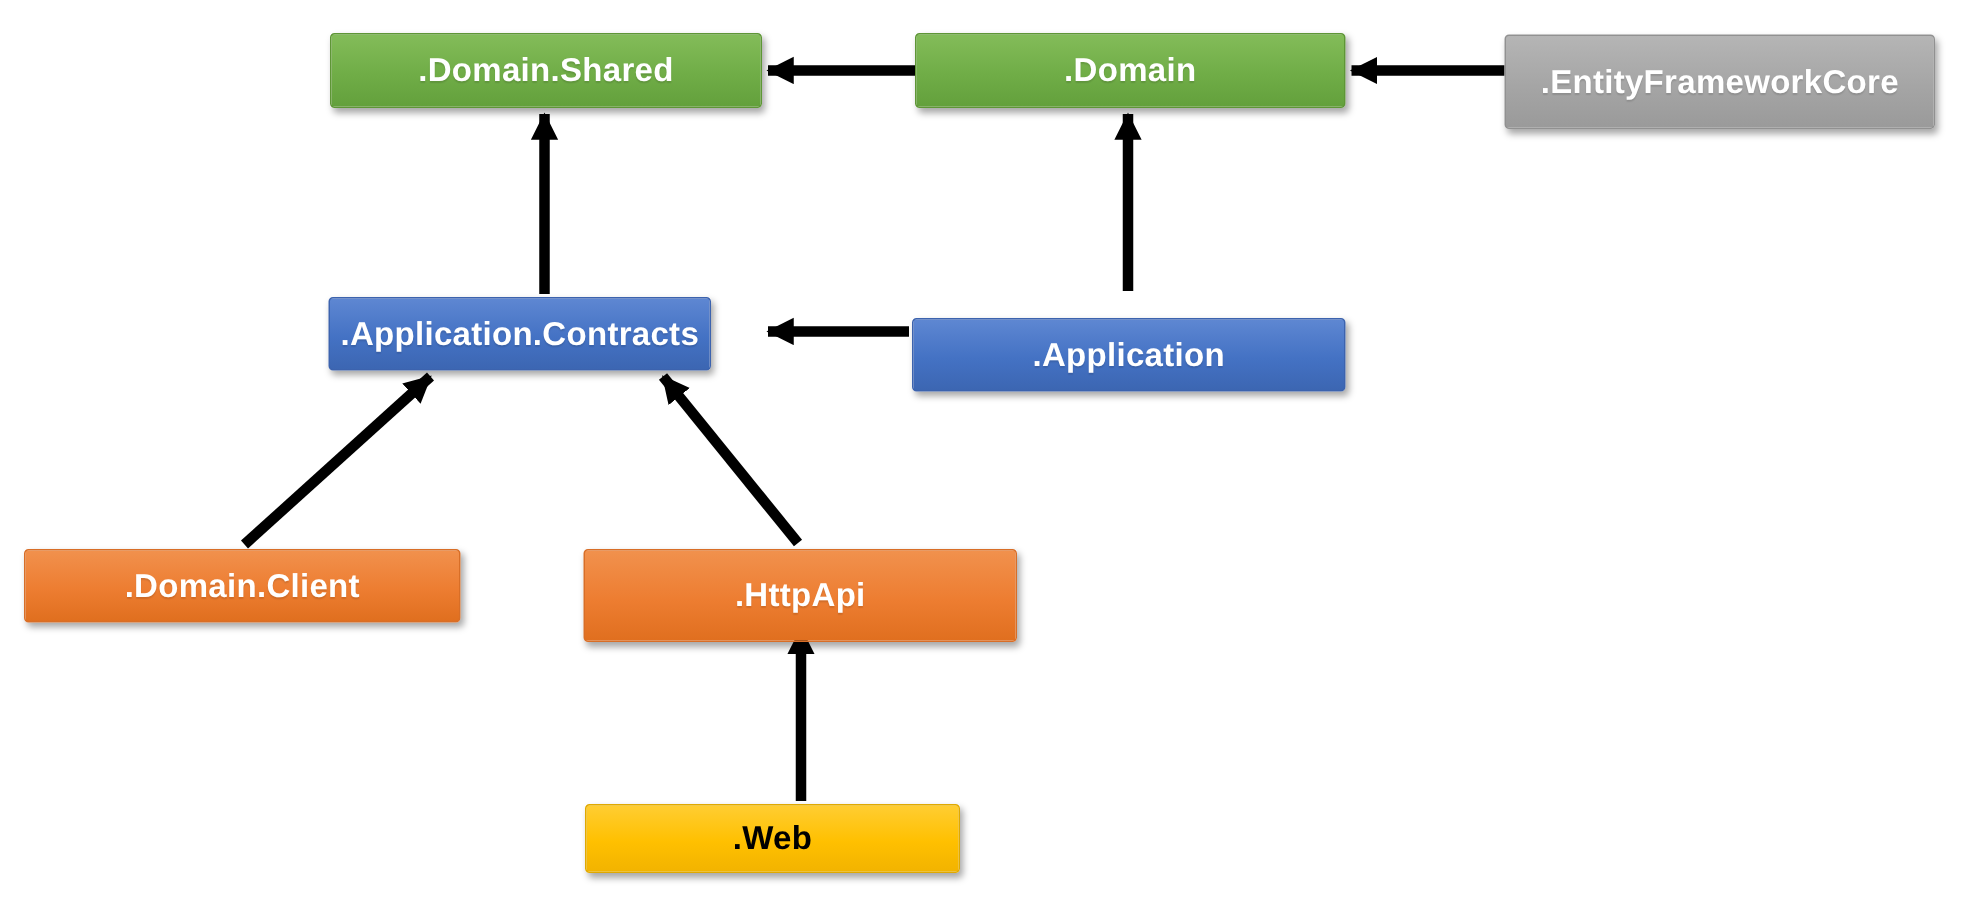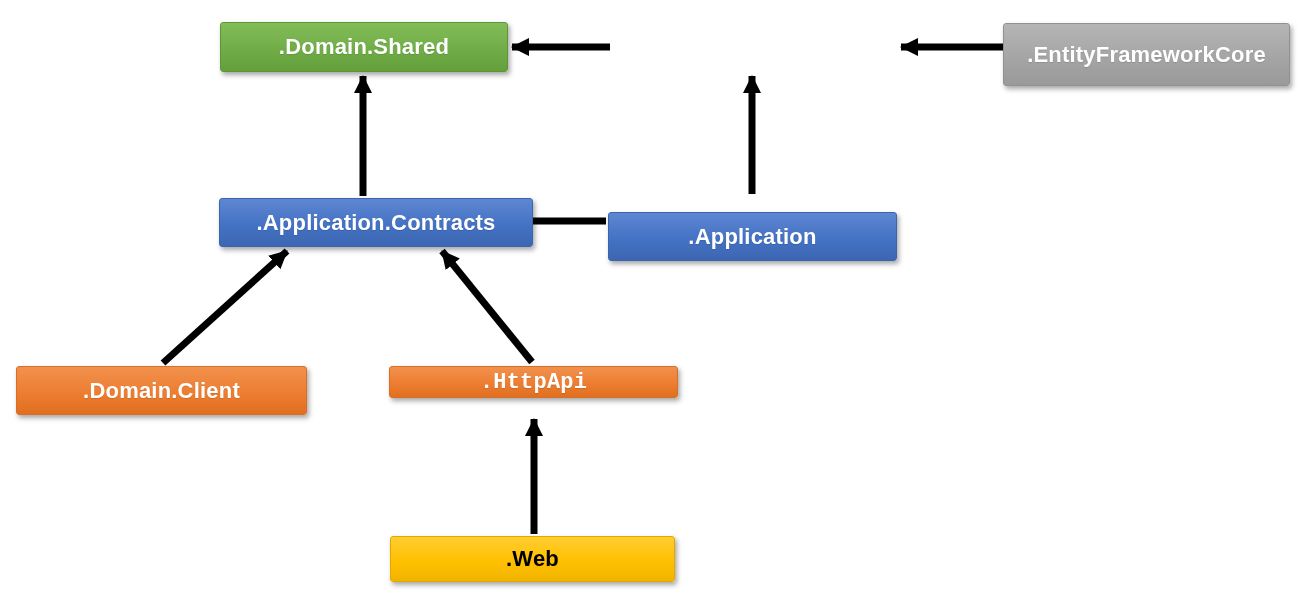--- a/index.html
+++ b/index.html
@@ -55,31 +55,34 @@
       <line x1="363" y1="196" x2="363" y2="76" stroke="#000000" stroke-width="7" marker-end="url(#ah)"></line>
       <line x1="752" y1="194" x2="752" y2="76" stroke="#000000" stroke-width="7" marker-end="url(#ah)"></line>
       <line x1="606" y1="221" x2="512" y2="221" stroke="#000000" stroke-width="7" marker-end="url(#ah)"></line>
       <line x1="163" y1="363" x2="287" y2="251" stroke="#000000" stroke-width="7" marker-end="url(#ah)"></line>
       <line x1="532" y1="362" x2="442" y2="251" stroke="#000000" stroke-width="7" marker-end="url(#ah)"></line>
       <line x1="534" y1="534" x2="534" y2="419" stroke="#000000" stroke-width="7" marker-end="url(#ah)"></line>
     </svg>
 <div class="node" style="left: 220px; top: 22px; width: 288px; height: 50px; background: linear-gradient(rgb(131, 188, 89) 0%, rgb(112, 173, 71) 55%, rgb(99, 160, 60) 100%); border: 1px solid rgb(94, 150, 54);">
       <span class="label" style="color: rgb(255, 255, 255);">.Domain.Shared</span>
     </div>
+    <div class="node" style="left: 610px; top: 22px; width: 287px; height: 50px; background: linear-gradient(rgb(131, 188, 89) 0%, rgb(112, 173, 71) 55%, rgb(99, 160, 60) 100%); border: 1px solid rgb(94, 150, 54);">
+      <span class="label" style="color: rgb(255, 255, 255);">.Domain</span>
+    </div>
     <div class="node" style="left: 1003px; top: 23px; width: 287px; height: 63px; background: linear-gradient(rgb(181, 181, 181) 0%, rgb(165, 165, 165) 55%, rgb(154, 154, 154) 100%); border: 1px solid rgb(145, 145, 145);">
       <span class="label" style="color: rgb(255, 255, 255);">.EntityFrameworkCore</span>
     </div>
-    <div class="node" style="left: 219px; top: 198px; width: 314px; height: 49px; background: linear-gradient(rgb(94, 135, 210) 0%, rgb(68, 114, 196) 55%, rgb(60, 102, 178) 100%); border: 1px solid rgb(60, 99, 174);">
+    <div class="node" style="left: 219px; top: 198px; width: 255px; height: 49px; background: linear-gradient(rgb(94, 135, 210) 0%, rgb(68, 114, 196) 55%, rgb(60, 102, 178) 100%); border: 1px solid rgb(60, 99, 174);">
       <span class="label" style="color: rgb(255, 255, 255);">.Application.Contracts</span>
     </div>
     <div class="node" style="left: 608px; top: 212px; width: 289px; height: 49px; background: linear-gradient(rgb(94, 135, 210) 0%, rgb(68, 114, 196) 55%, rgb(60, 102, 178) 100%); border: 1px solid rgb(60, 99, 174);">
       <span class="label" style="color: rgb(255, 255, 255);">.Application</span>
     </div>
     <div class="node" style="left: 16px; top: 366px; width: 291px; height: 49px; background: linear-gradient(rgb(241, 145, 77) 0%, rgb(237, 125, 49) 55%, rgb(224, 111, 31) 100%); border: 1px solid rgb(216, 110, 39);">
       <span class="label" style="color: rgb(255, 255, 255);">.Domain.Client</span>
     </div>
-    <div class="node" style="left: 389px; top: 366px; width: 289px; height: 32px; background: linear-gradient(rgb(241, 145, 77) 0%, rgb(237, 125, 49) 55%, rgb(224, 111, 31) 100%); border: 1px solid rgb(216, 110, 39); font-family: Liberation Mono, monospace;">
+    <div class="node" style="left: 389px; top: 366px; width: 289px; height: 62px; background: linear-gradient(rgb(241, 145, 77) 0%, rgb(237, 125, 49) 55%, rgb(224, 111, 31) 100%); border: 1px solid rgb(216, 110, 39);">
       <span class="label" style="color: rgb(255, 255, 255);">.HttpApi</span>
     </div>
-    <div class="node" style="left: 390px; top: 536px; width: 285px; height: 46px; background: linear-gradient(rgb(255, 205, 50) 0%, rgb(255, 192, 0) 55%, rgb(242, 179, 0) 100%); border: 1px solid rgb(224, 169, 0);">
+    <div class="node" style="left: 390px; top: 536px; width: 250px; height: 46px; background: linear-gradient(rgb(255, 205, 50) 0%, rgb(255, 192, 0) 55%, rgb(242, 179, 0) 100%); border: 1px solid rgb(224, 169, 0);">
       <span class="label" style="color: rgb(0, 0, 0); text-shadow: none;">.Web</span>
     </div>
   </div>
 
 </body></html>

